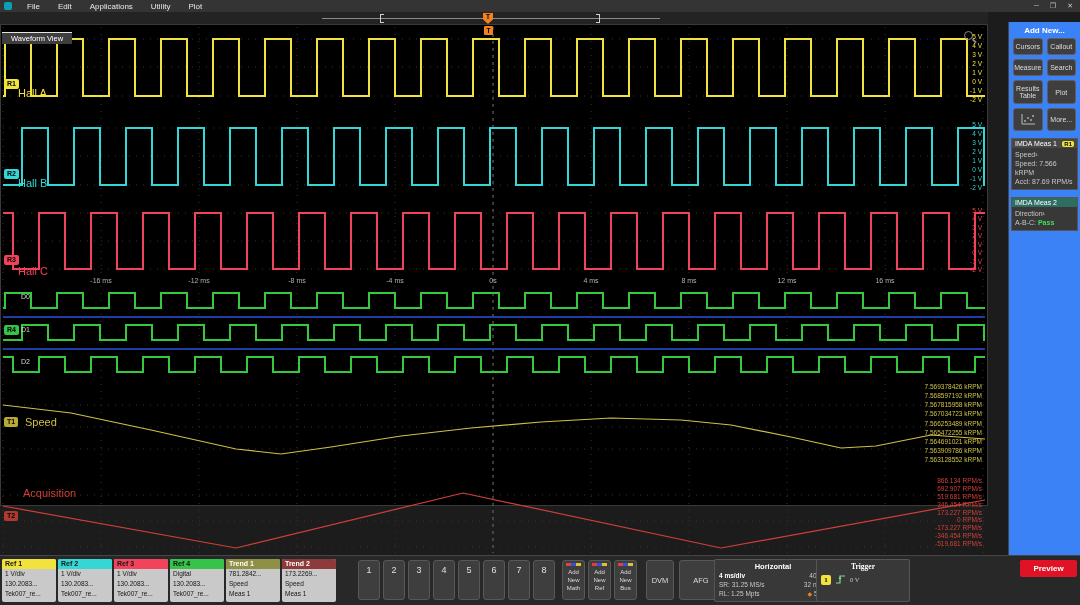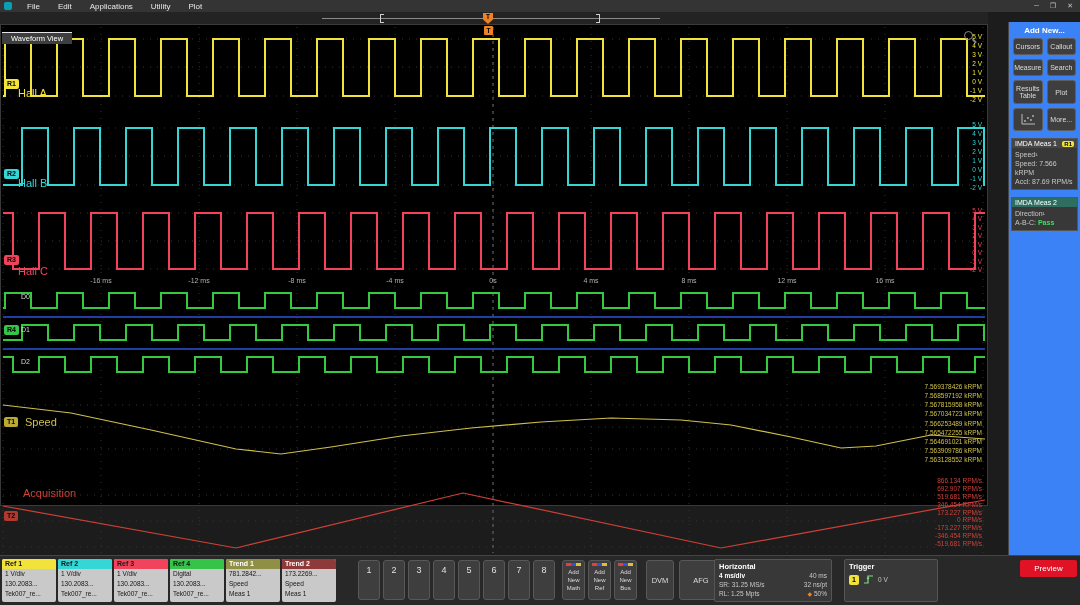--- a/index.html
+++ b/index.html
@@ -86,31 +86,31 @@
            color:#e0e0e0; font-size:9px; display:flex; justify-content:center; padding-top:4px; }
   .addbtns { position:absolute; left:562px; top:4px; display:flex; gap:3px; }
   .addbtn { width:23px; height:40px; background:#3e3e3e; border:1px solid #585858; border-radius:3px;
             color:#ddd; font-size:6px; text-align:center; white-space:pre-line; line-height:8px; padding-top:1px; }
   .addbtn::before { content:''; display:block; height:3px; margin:1px 3px 2px;
             background:linear-gradient(90deg,#e04040 0 33%,#3050e0 33% 66%,#e0c030 66% 100%); }
   .sqbtn { position:absolute; top:4px; height:40px; background:#3e3e3e; border:1px solid #585858;
            border-radius:3px; color:#ddd; font-size:7.5px; display:flex; align-items:center; justify-content:center; }
   .dvm { left:646px; width:28px; } .afg { left:679px; width:44px; }
   .infobox { position:absolute; top:3px; height:43px; background:#383838; border:1px solid #555;
-             border-radius:2px; padding:2px 4px; font-size:6.5px; color:#c8c8c8; }
-  .hbox { left:714px; width:118px; } .tbox { left:844px; width:94px; } .abox { left:934px; width:82px; }
+             border-radius:2px; padding:2px 4px; font-size:6.5px; color:#c8c8c8;text-align:center; }
+  .hbox { left:714px; width:118px; } .tbox { left:816px; width:94px;font-family:Liberation Serif, serif; } .abox { left:934px; width:82px; }
   .infobox .ti { font-size:7.5px; font-weight:bold; color:#fff; }
   .irow { display:flex; justify-content:space-between; line-height:9px; }
   .strong { color:#fff; font-weight:bold; }
   .posmark { color:#f08020; font-size:6px; }
   .trig-row { display:flex; align-items:center; gap:4px; margin-top:3px; }
   .tsrc { width:10px; height:10px; background:#f2e33c; color:#000; border-radius:2px; font-size:7px;
           font-weight:bold; display:flex; align-items:center; justify-content:center; }
   .preview { position:absolute; left:1020px; top:4px; width:57px; height:17px; background:#e01225;
-             color:#fff; font-size:8px; font-weight:normal; border:none; border-radius:2px; font-family:inherit; }
+             color:#fff; font-size:8px; font-weight:bold; border:none; border-radius:2px; font-family:inherit; }
 </style>
 </head>
 <body>
 
 <div class="menubar">
   <div class="logo"></div>
   <div class="menu-items">
       <span>File</span>
       <span>Edit</span>
       <span>Applications</span>

